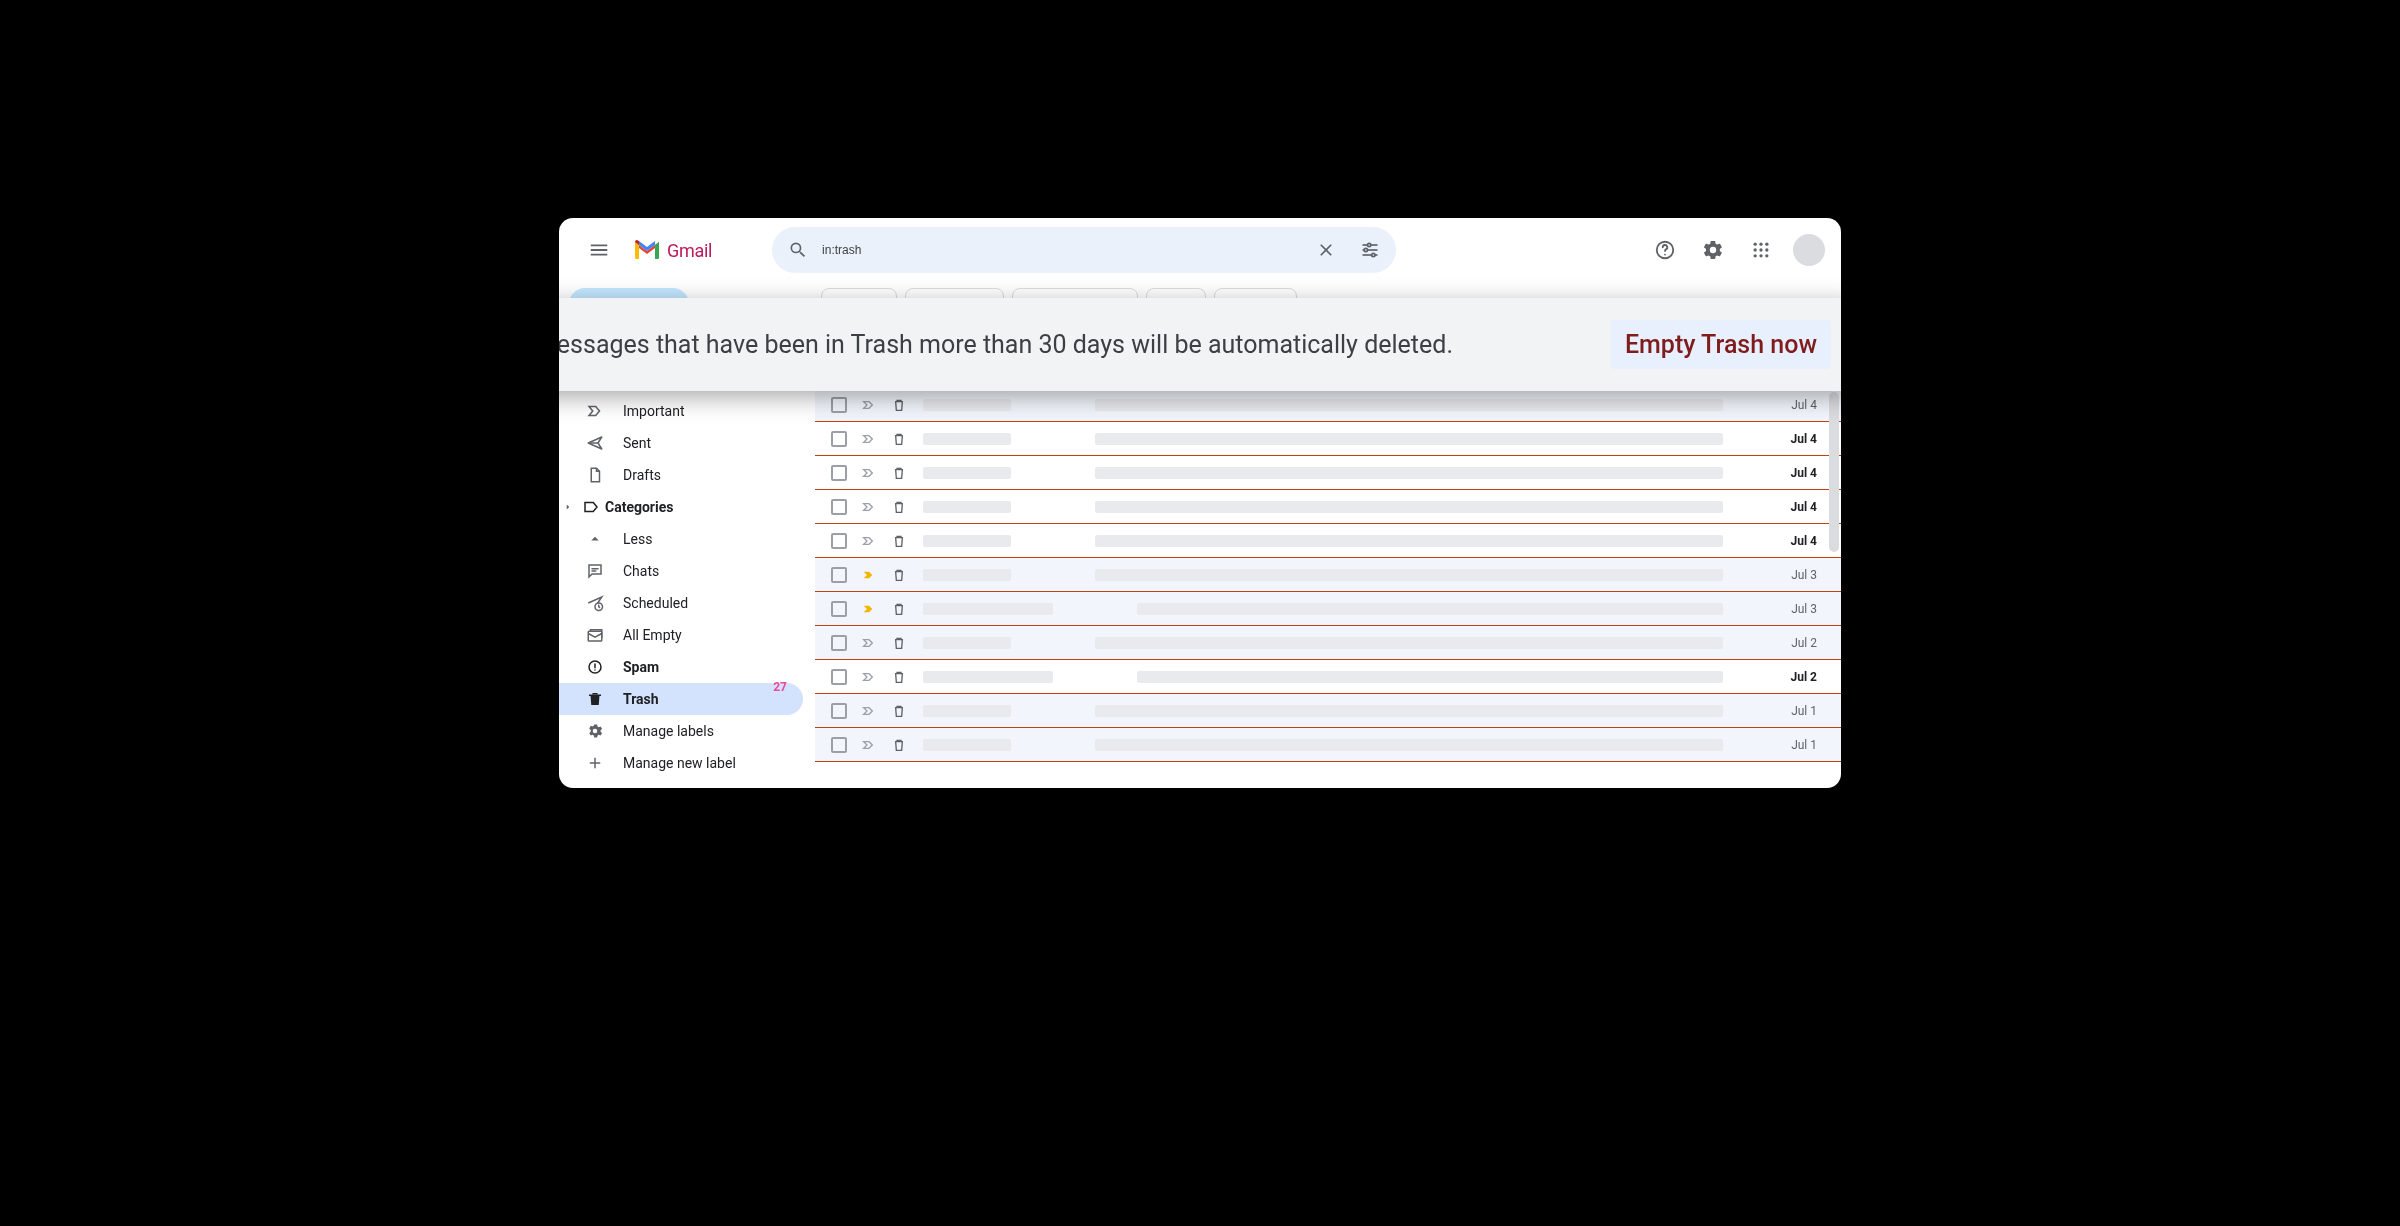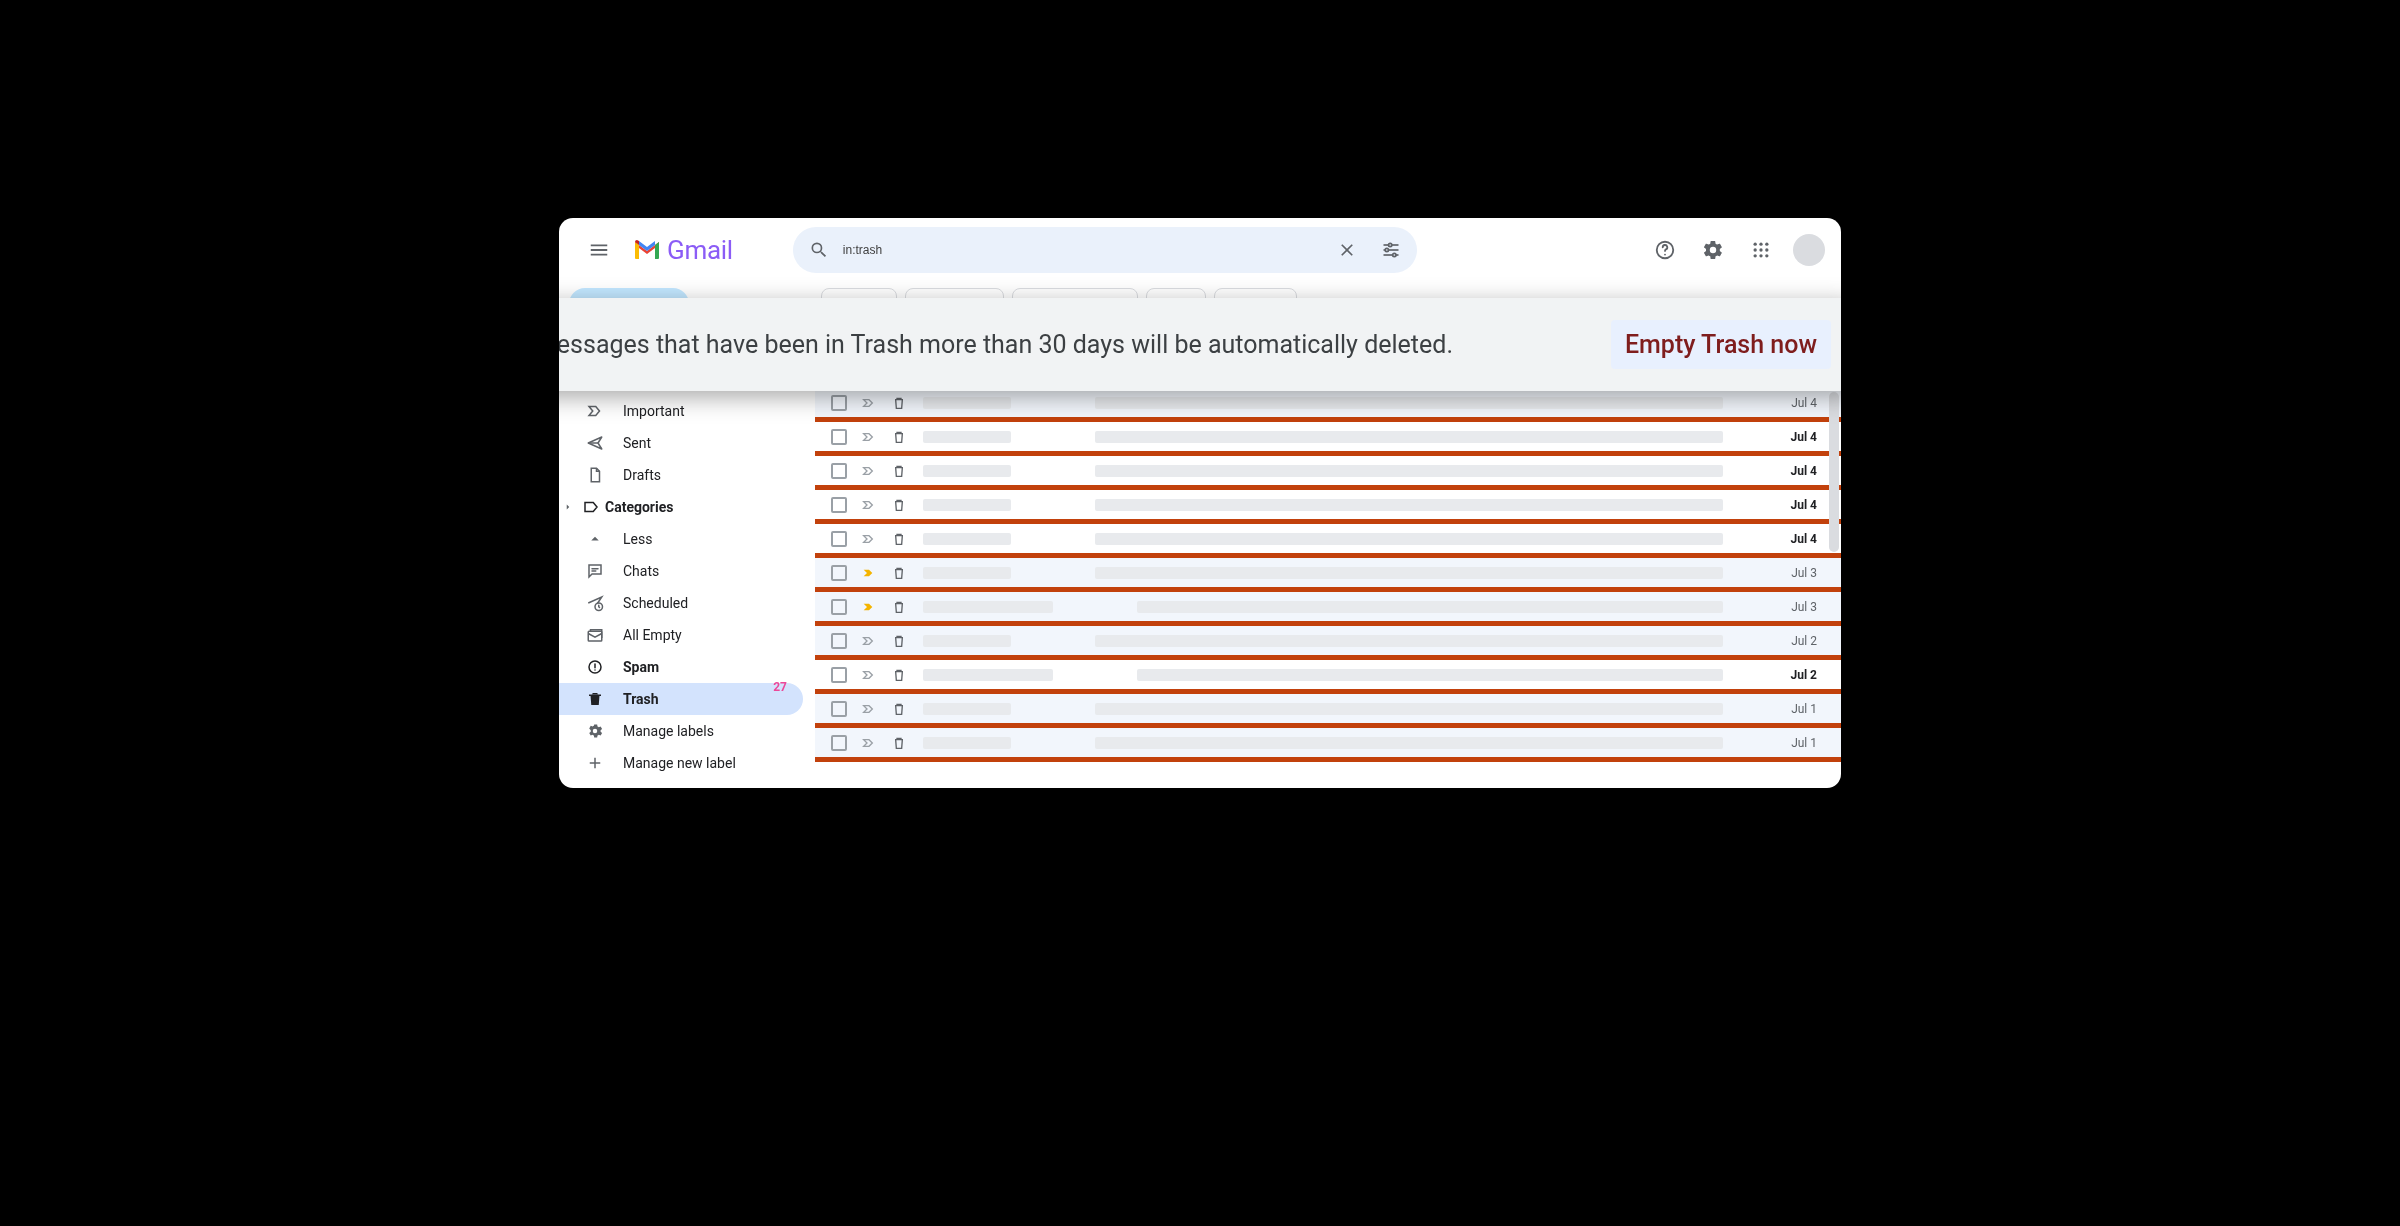--- a/index.html
+++ b/index.html
@@ -32,21 +32,21 @@
     padding: 0 16px;
     gap: 10px;
     flex-shrink: 0;
   }
   .menu-btn {
     width: 48px; height: 48px;
     display:flex;align-items:center;justify-content:center;
     border-radius:50%; color:#5f6368; cursor:pointer;
   }
   .logo { display:flex; align-items:center; gap:6px; margin-right: 50px; }
-  .logo-name { font-size:26px; color:#8b5cf6; letter-spacing:-.3px; }
+  .logo-name { font-size:18px; color:#be185d; letter-spacing:-.3px; }
   .search {
     flex: 0 0 624px;
     height: 46px;
     background:#eaf1fb;
     border-radius: 23px;
     display:flex; align-items:center;
     padding: 0 6px;
     gap:4px;
   }
   .search .ic { width:40px;height:40px;display:flex;align-items:center;justify-content:center;color:#5f6368;border-radius:50%;cursor:pointer;}
@@ -106,21 +106,21 @@
   .chip {
     height:32px; border:1px solid #dadce0; border-radius:8px;
     padding:0 10px 0 14px; display:flex; align-items:center; gap:6px;
     font-size:14px; color:#3c4043; background:#fff; cursor:pointer;
   }
   .chip .dd { color:#5f6368; }
   .adv-link { font-size:14px; color:#1a73e8; font-weight:500; padding-left:6px; cursor:pointer;}
   .mail-list { flex:1; overflow:hidden; display:flex; flex-direction:column; margin-top:64px;}
   .row {
     height:34px; display:flex; align-items:center;
-    border-bottom:5px solid #c2410c;
+    border-bottom:1px solid #c2410c;
     padding-left:16px; padding-right:24px;
     gap:14px; font-size:13px; background:#fff;
   }
   .row.read { background:#f2f6fc; }
   .row .cb { width:16px;height:16px;border:2px solid #9aa0a6;border-radius:2px;flex-shrink:0;cursor:pointer;}
   .row .imp { width:16px;color:#9aa0a6;flex-shrink:0;cursor:pointer;}
   .row .imp.gold { color:#f4b400; }
   .row .trash-ic { width:16px;color:#5f6368;flex-shrink:0;}
   .row .sender { width:88px; height:12px; background:#e8eaed; border-radius:2px; margin-left:2px; flex-shrink:0;}
   .row .sender.wide { width:130px; }

